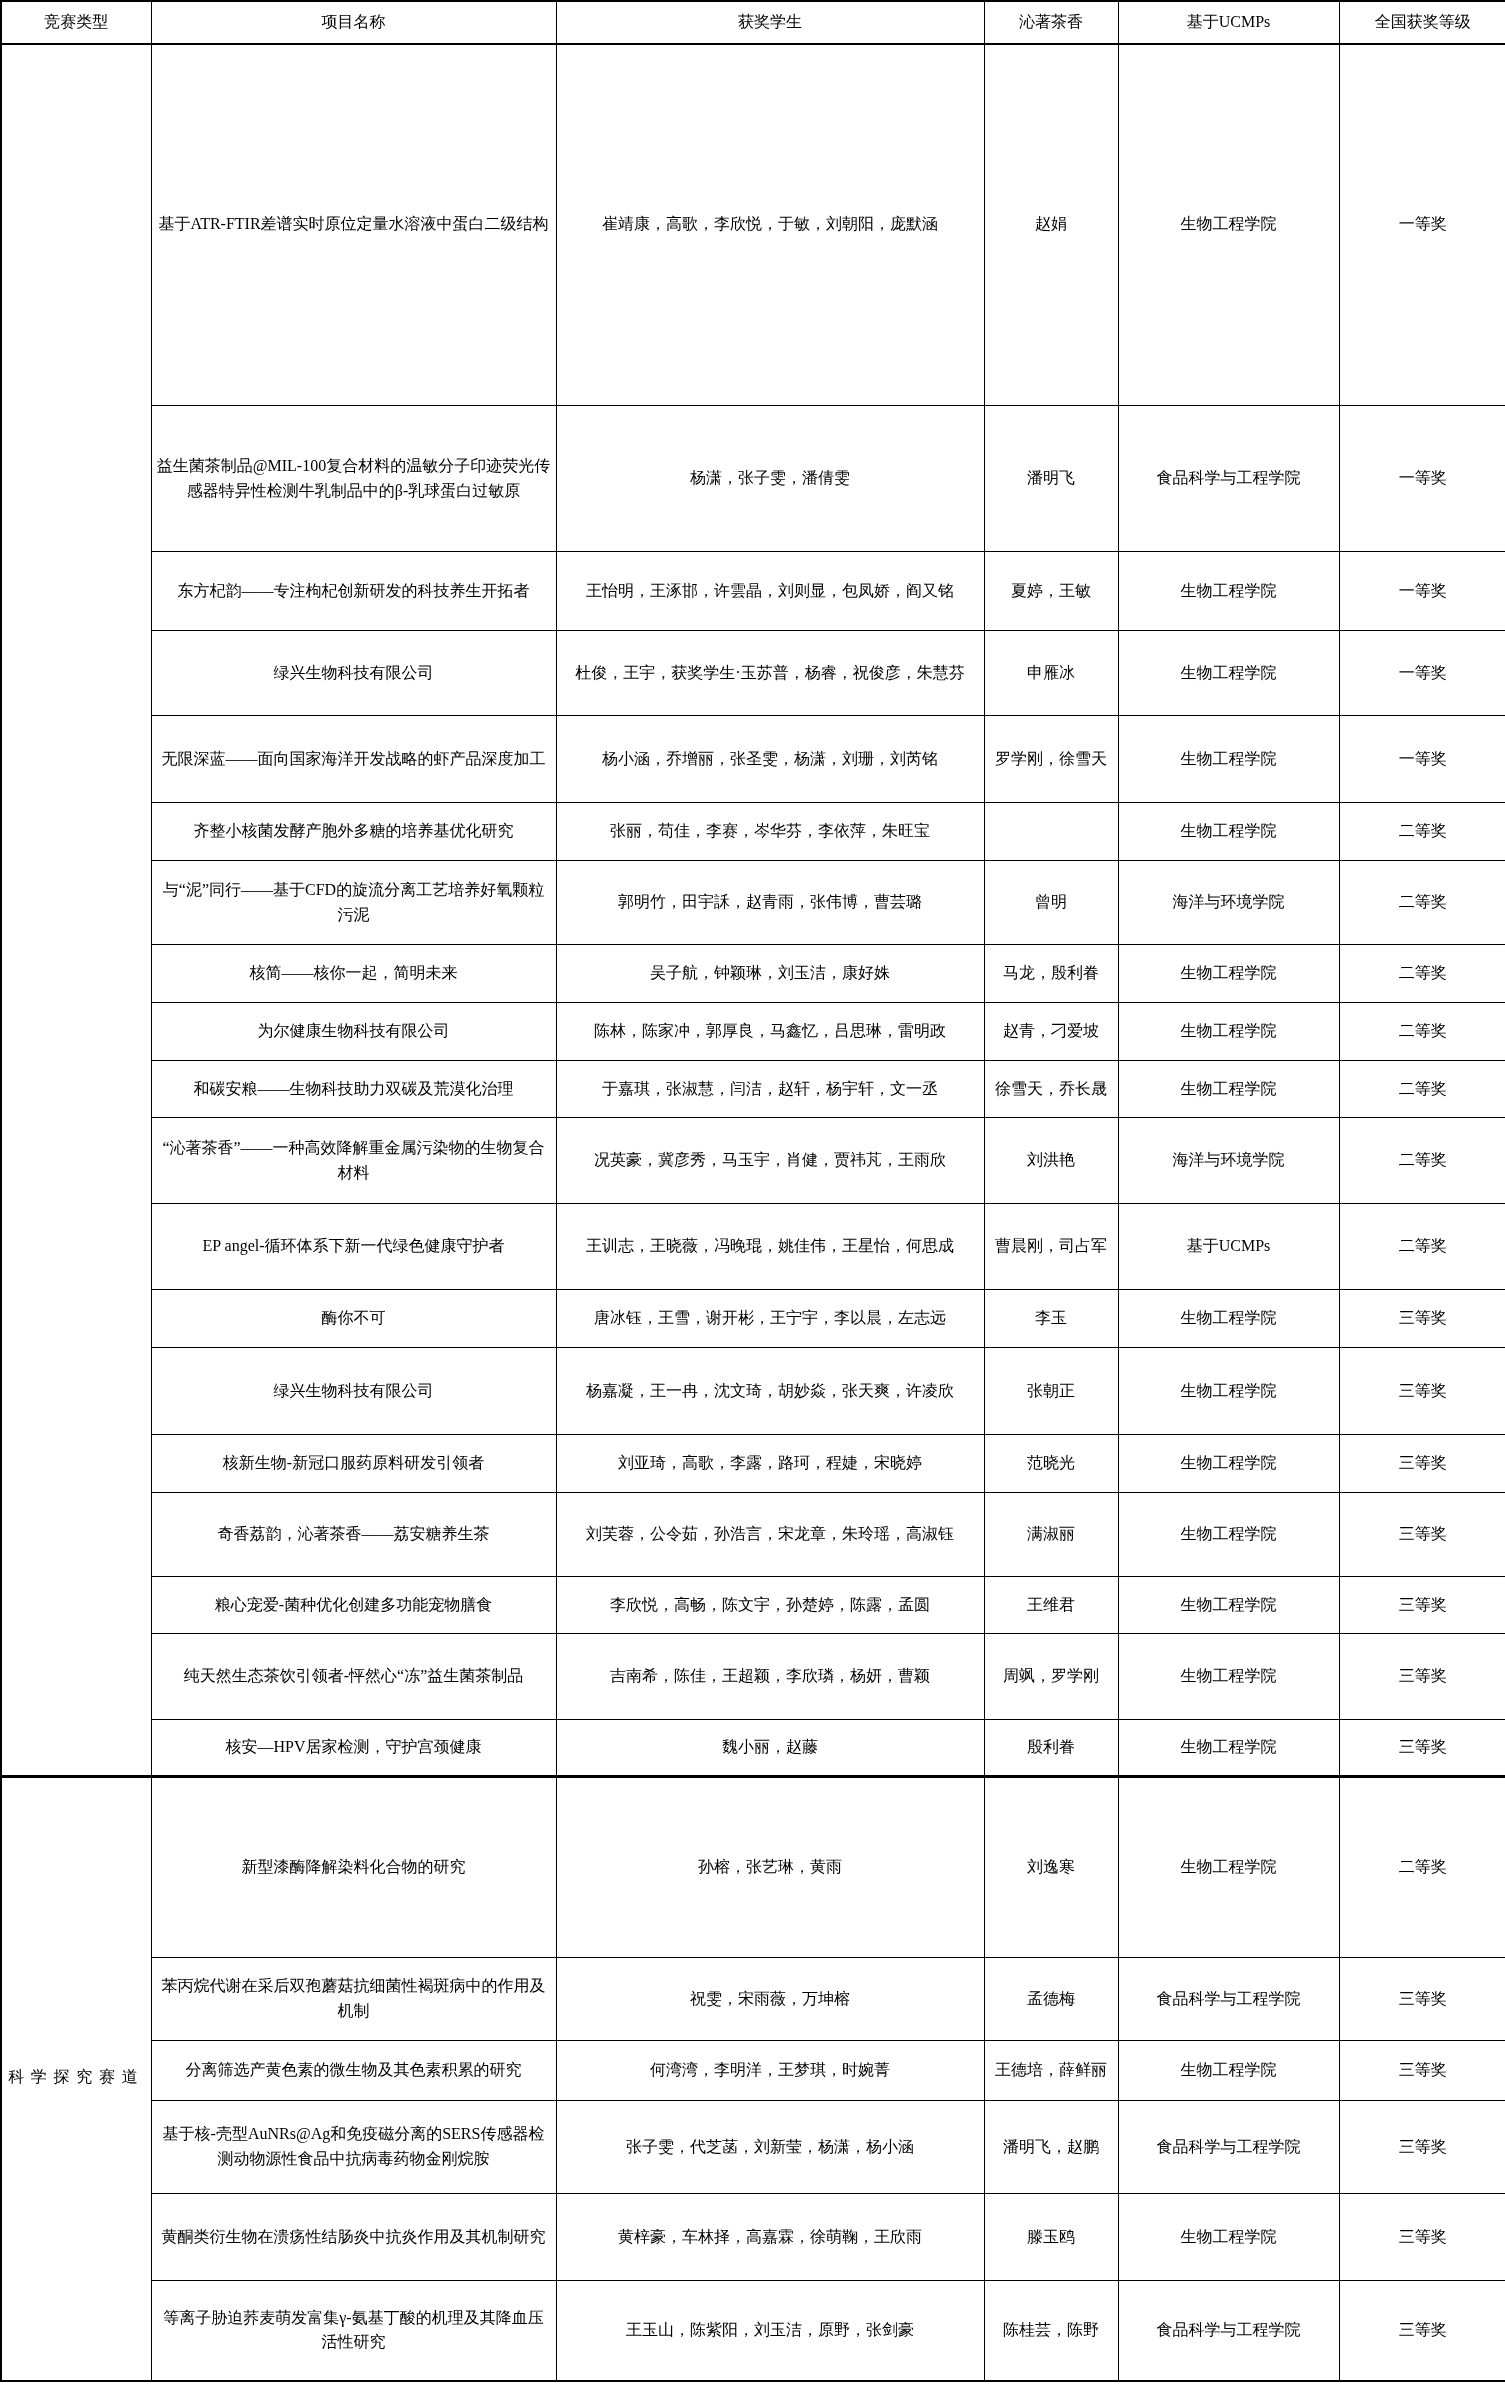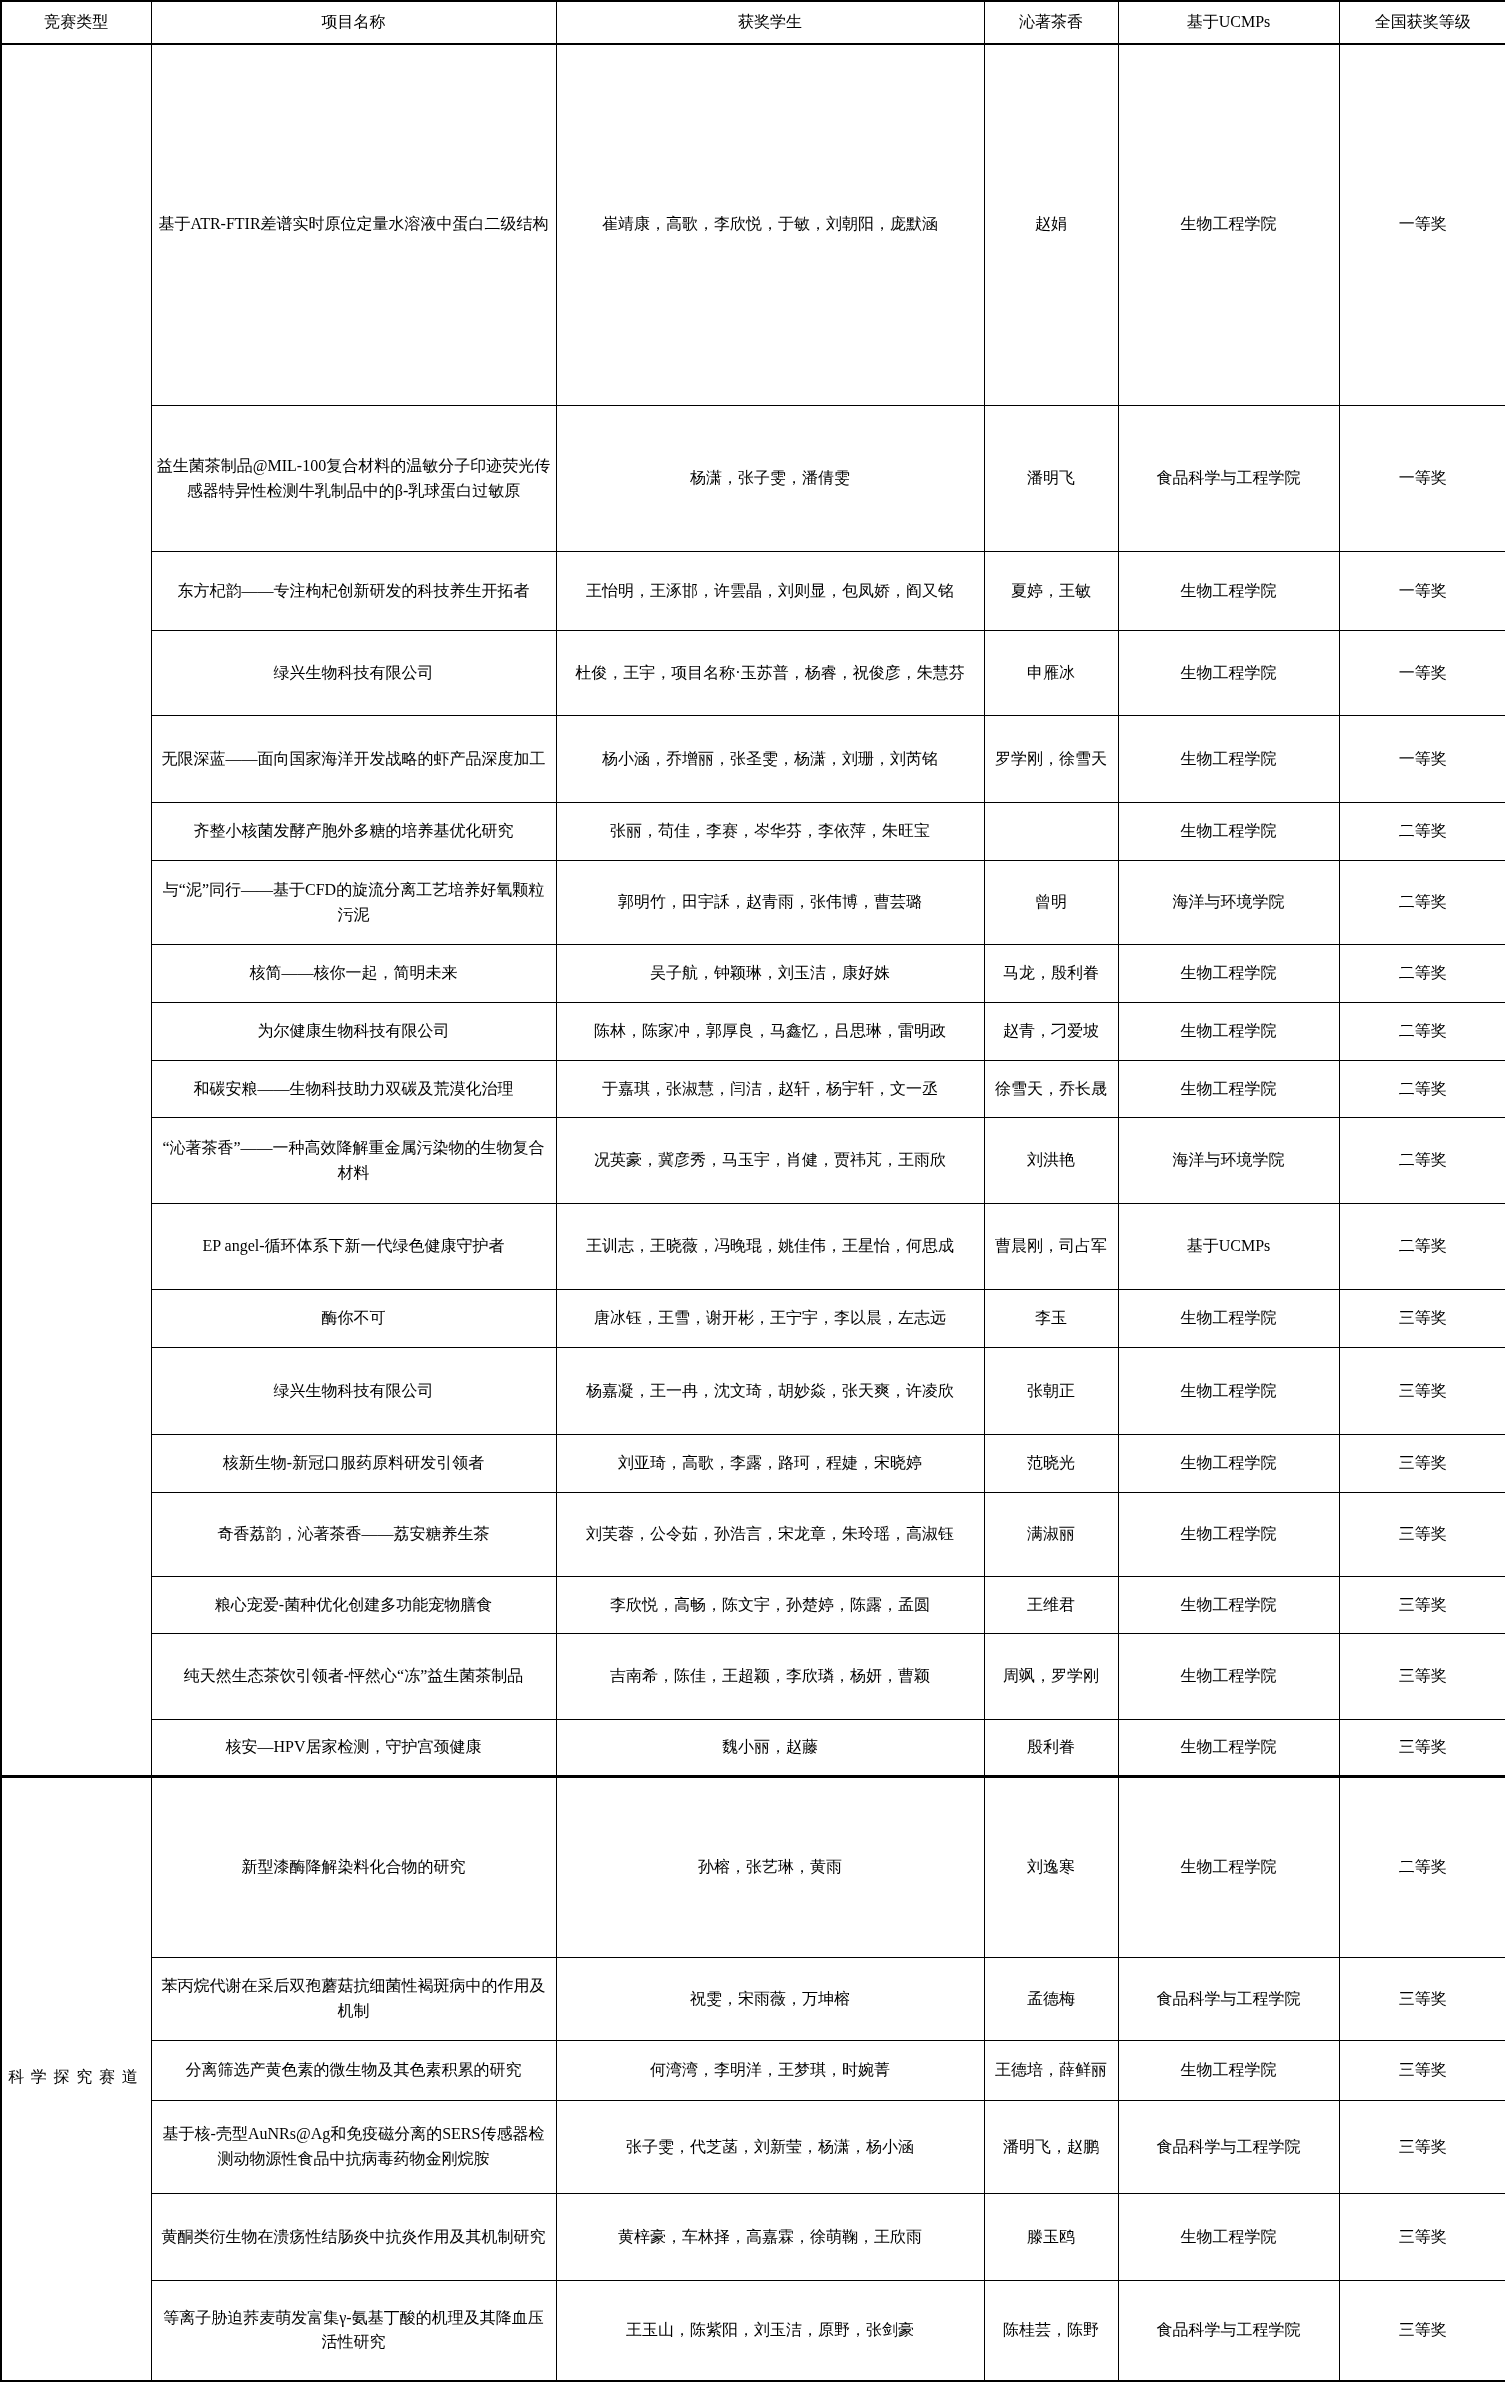--- a/index.html
+++ b/index.html
@@ -90,21 +90,21 @@
         </tr>
         <tr style="height: 79px;">
           <td>东方杞韵——专注枸杞创新研发的科技养生开拓者</td>
           <td>王怡明，王涿邯，许雲晶，刘则显，包凤娇，阎又铭</td>
           <td>夏婷，王敏</td>
           <td>生物工程学院</td>
           <td>一等奖</td>
         </tr>
         <tr style="height: 85px;">
           <td>绿兴生物科技有限公司</td>
-          <td>杜俊，王宇，项目名称·玉苏普，杨睿，祝俊彦，朱慧芬</td>
+          <td>杜俊，王宇，获奖学生·玉苏普，杨睿，祝俊彦，朱慧芬</td>
           <td>申雁冰</td>
           <td>生物工程学院</td>
           <td>一等奖</td>
         </tr>
         <tr style="height: 87px;">
           <td>无限深蓝——面向国家海洋开发战略的虾产品深度加工</td>
           <td>杨小涵，乔增丽，张圣雯，杨潇，刘珊，刘芮铭</td>
           <td>罗学刚，徐雪天</td>
           <td>生物工程学院</td>
           <td>一等奖</td>

